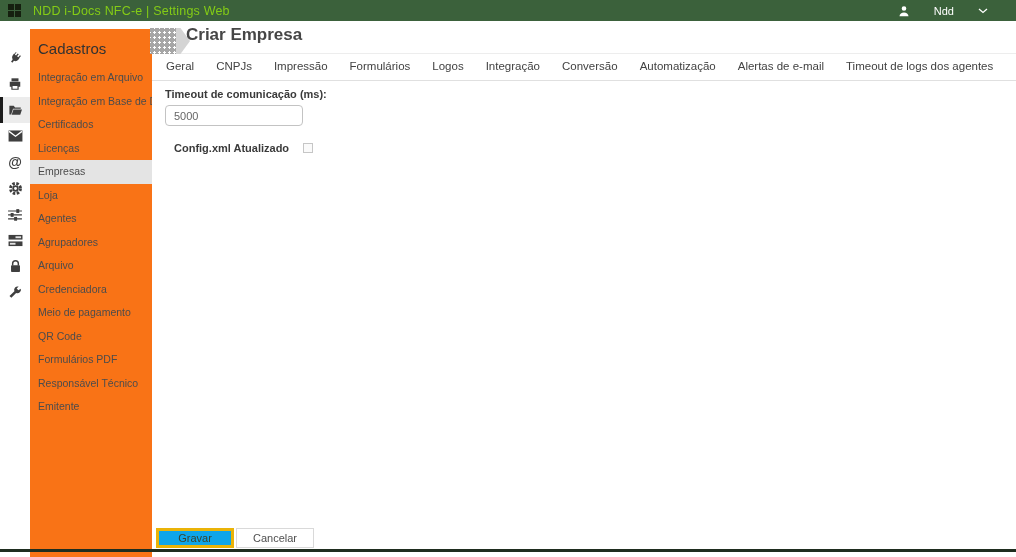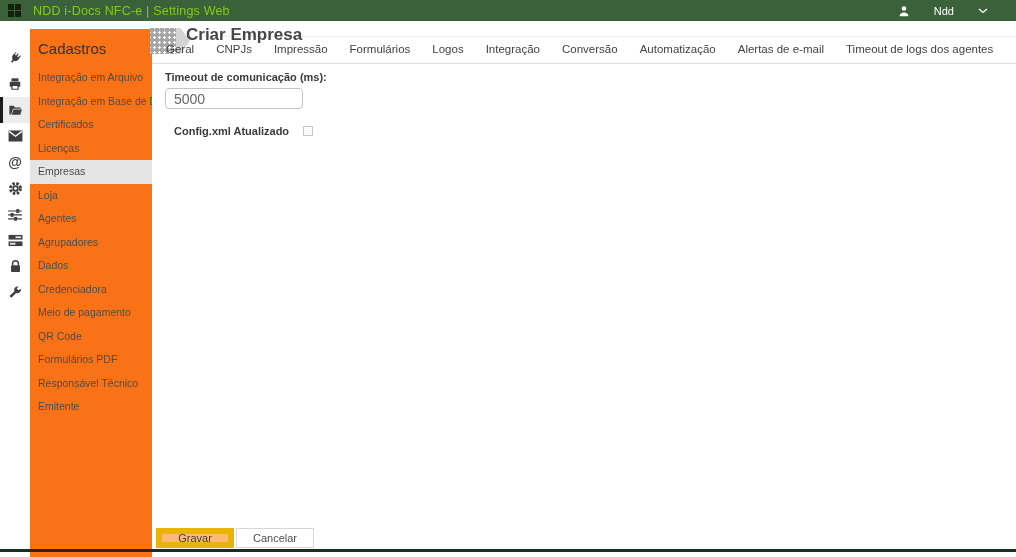--- a/index.html
+++ b/index.html
@@ -28,44 +28,44 @@
 
   
   .sidebar { position:absolute; left:30px; top:29px; width:122px; height:528px; background:#f97316; }
   .sb-title { padding:11px 0 9px 8px; font-size:15px; color:#323232; }
   .s-item { height:23.5px; line-height:23.5px; padding-left:8px; font-size:10.5px; color:#4c4c4c;
             white-space:nowrap; cursor:pointer; }
   .s-item.sel { background:#e4e4e4; }
 
   
   .main { position:absolute; left:152px; top:21px; width:864px; height:528px; background:#fff; }
-  .page-header { position:relative; height:16px; border-bottom:1px solid #ededed; }
+  .page-header { position:relative; height:33px; border-bottom:1px solid #ededed; }
   .hdr-icon { position:absolute; left:-2px; top:7px; width:42px; height:26px; }
   .hdr-icon .arrow { position:absolute; left:6px; top:0; width:34px; height:26px; background:#d4d4d4;
                      clip-path:polygon(0 0, 72% 0, 100% 50%, 72% 100%, 0 100%); }
   .hdr-icon .bld { position:absolute; left:0; top:0; width:26px; height:26px; background:#a6a6a6;
                    background-image:radial-gradient(circle,#fff 32%,transparent 40%);
                    background-size:5px 5px; background-position:2px 2px; }
   .page-title { position:absolute; left:34px; top:4px; font-size:17px; font-weight:600; color:#464646; }
 
   .tabbar { position:relative; display:flex; align-items:flex-end; height:27px;
             border-bottom:1px solid #e0e0e0; padding-left:3px; }
   .tab { font-size:11.5px; color:#424242; padding:7px 11px 8px 11px; white-space:nowrap; cursor:pointer; }
 
   .form { padding:7px 0 0 13px; }
   .f-label { font-size:11px; font-weight:700; color:#3a3a3a; margin-bottom:5px; }
   .f-input { width:138px; height:21px; border:1px solid #c3c3c3; border-radius:4px;
-             font-family:"Liberation Sans",sans-serif; font-size:14px; color:#666; padding:0 8px; background:#fff; }
+             font-family:"Liberation Sans",sans-serif; font-size:11px; color:#666; padding:0 8px; background:#fff; }
   .cfg-row { display:flex; align-items:center; margin-top:16px; padding-left:9px; }
   .cfg-label { font-size:11px; font-weight:700; color:#3a3a3a; }
   .checkbox { width:10px; height:10px; border:1px solid #c6c6c6; background:#fafafa; margin-left:14px; cursor:pointer; }
 
   .footer-btns { position:absolute; left:4px; bottom:1px; display:flex; gap:2px; }
   .btn { width:78px; height:20px; font-size:11px; display:flex; align-items:center; justify-content:center; cursor:pointer; }
-  .btn-save { background:#fdba74; color:#37432f; border:6px solid #eab308; }
+  .btn-save { background:#0ea5e9; color:#37432f; border:3px solid #eab308; }
   .btn-cancel { background:#fff; color:#4f4f4f; border:1px solid #d9d9d9; }
 
   .bottom-bar { position:absolute; left:0; top:549px; width:1016px; height:3px; background:#1F2D1F; }
 </style>
 </head>
 <body>
 
 <div class="canvas">
 
   <div class="topbar">
@@ -154,21 +154,21 @@
   <div class="sidebar">
     <div class="sb-title">Cadastros</div>
     <div class="s-item">Integração em Arquivo</div>
     <div class="s-item">Integração em Base de Dados</div>
     <div class="s-item">Certificados</div>
     <div class="s-item">Licenças</div>
     <div class="s-item sel">Empresas</div>
     <div class="s-item">Loja</div>
     <div class="s-item">Agentes</div>
     <div class="s-item">Agrupadores</div>
-    <div class="s-item">Dados</div>
+    <div class="s-item">Arquivo</div>
     <div class="s-item">Credenciadora</div>
     <div class="s-item">Meio de pagamento</div>
     <div class="s-item">QR Code</div>
     <div class="s-item">Formulários PDF</div>
     <div class="s-item">Responsável Técnico</div>
     <div class="s-item">Emitente</div>
   </div>
 
   <div class="main">
     <div class="page-header">

